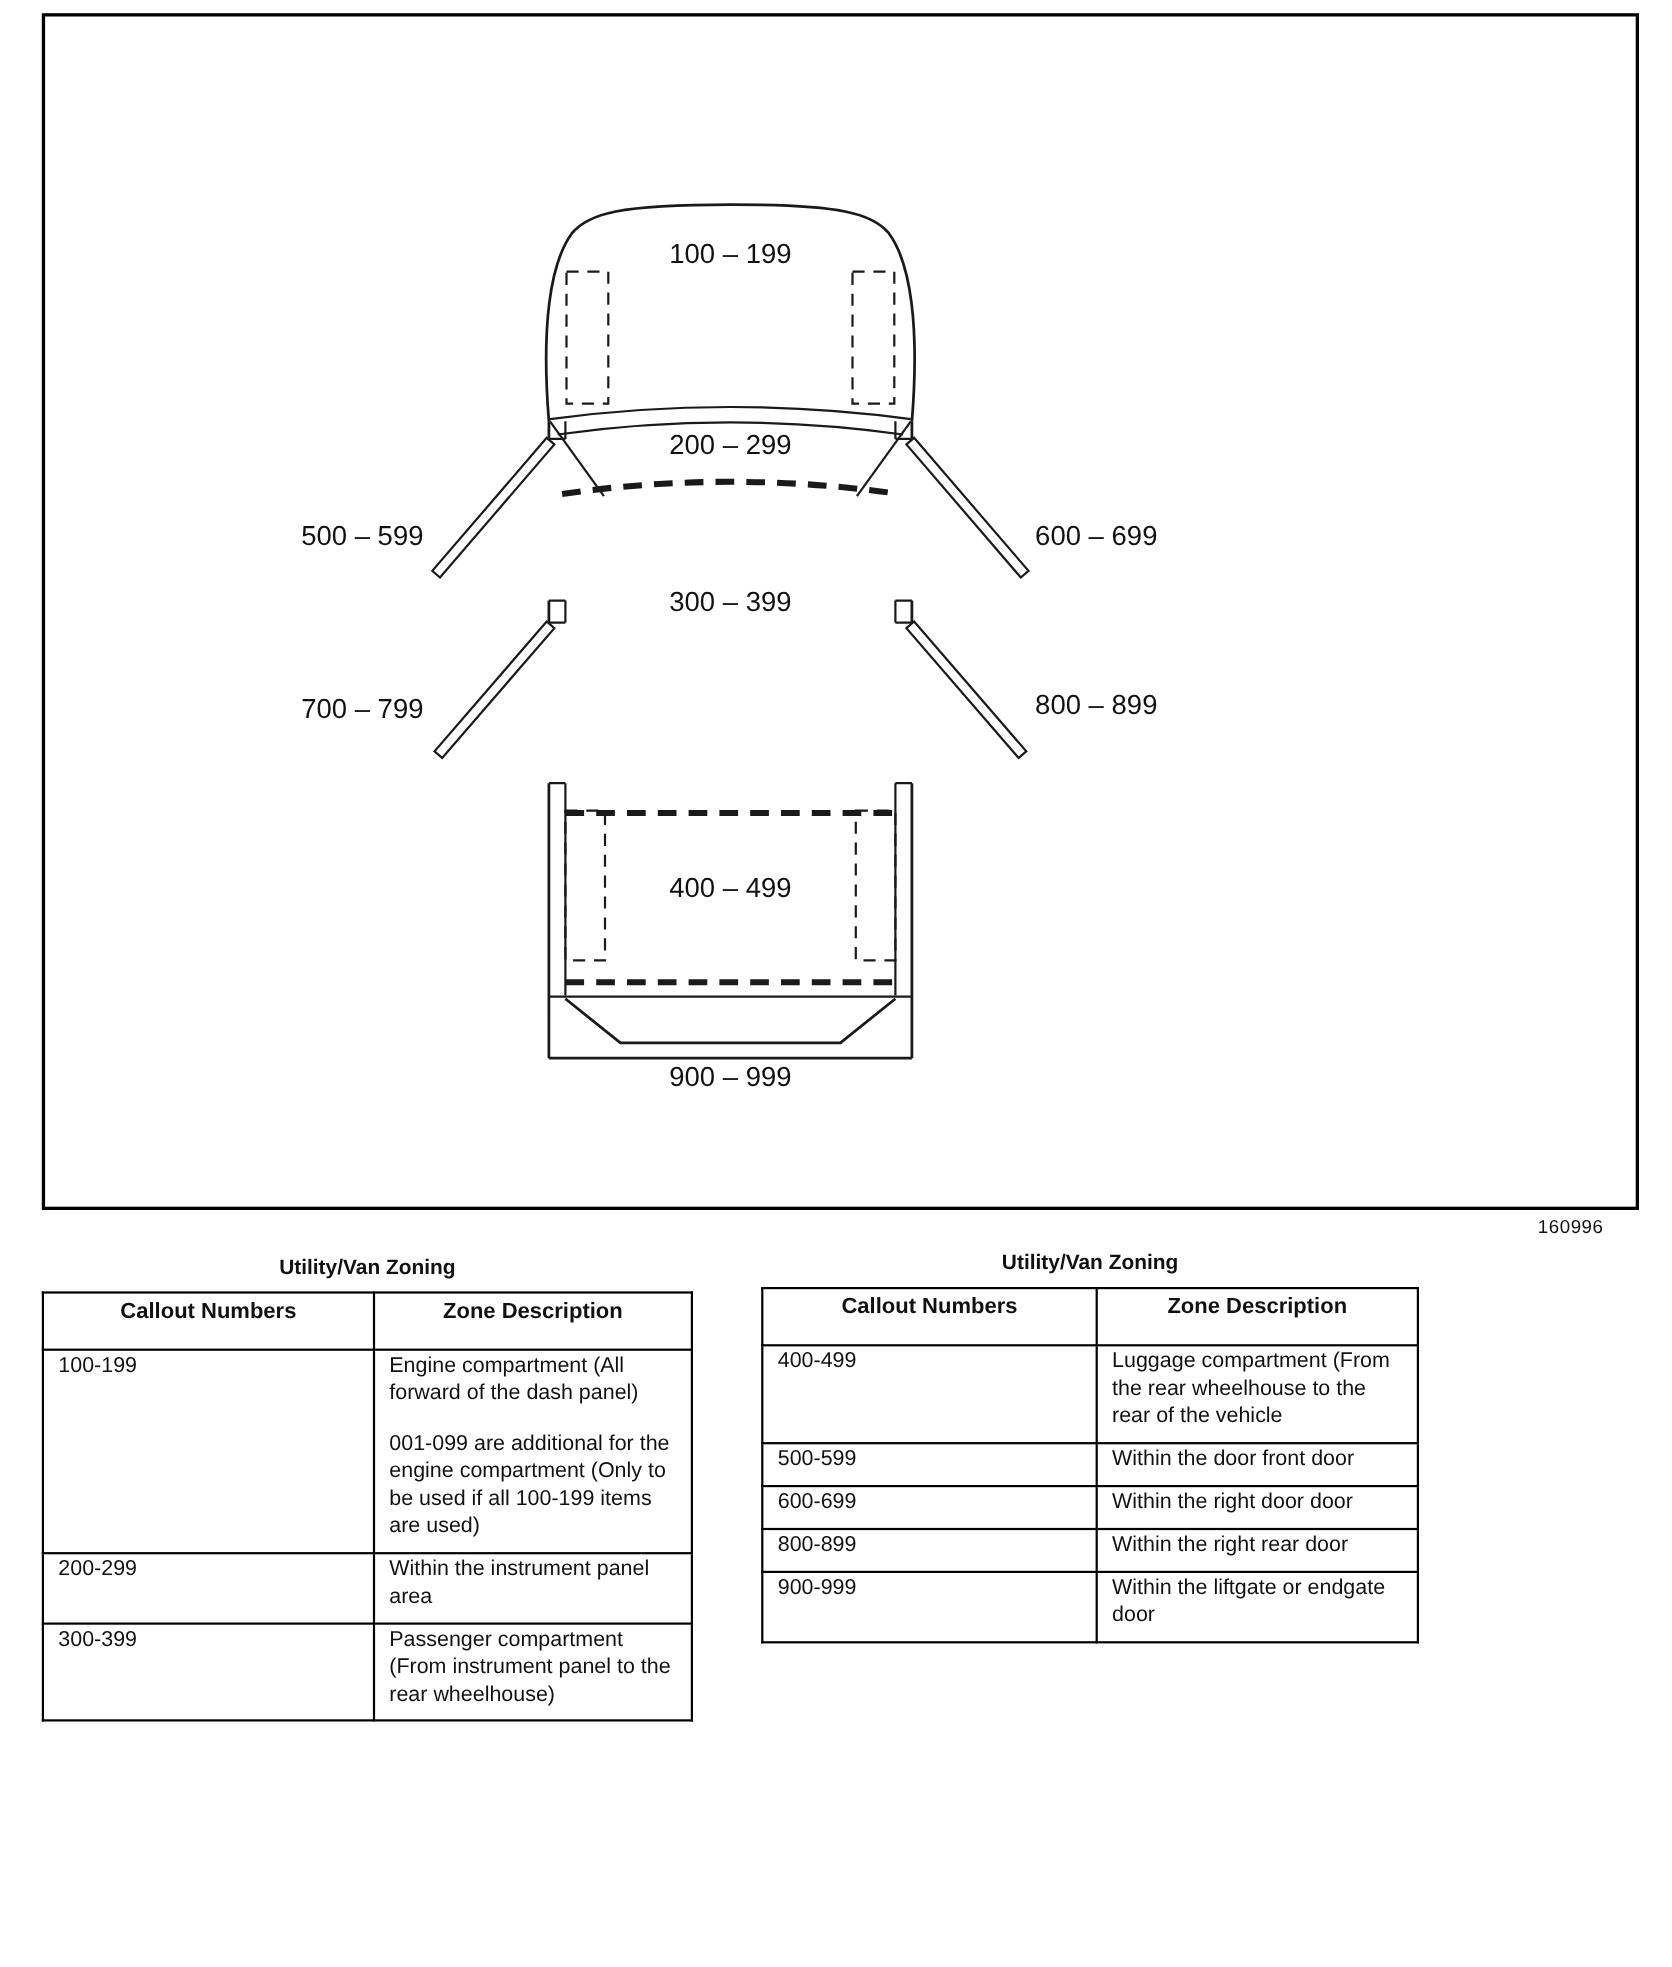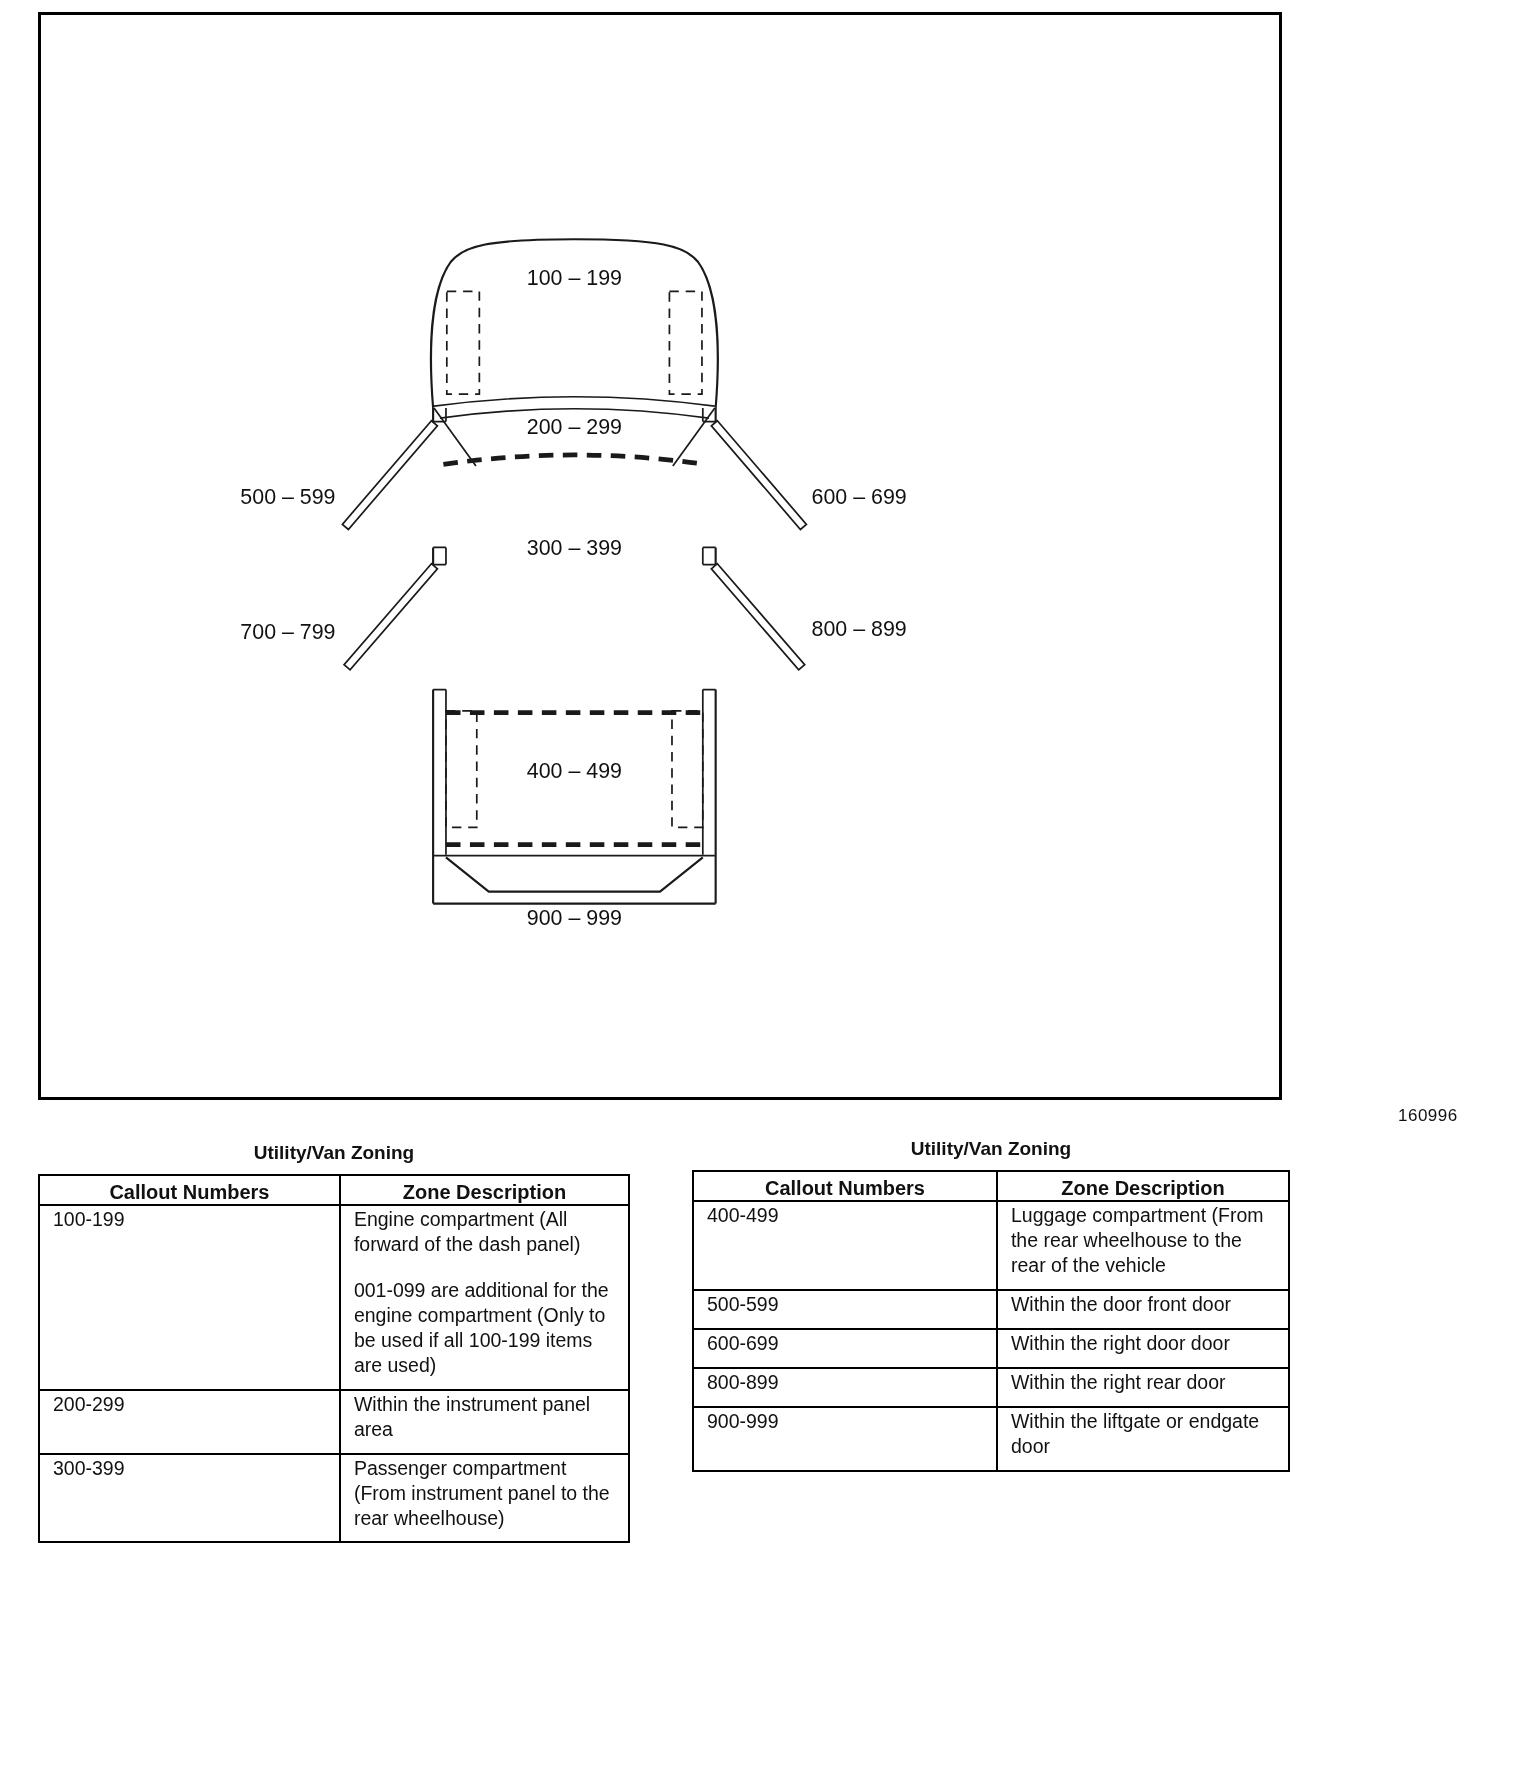--- a/index.html
+++ b/index.html
@@ -3,21 +3,21 @@
 <meta charset="utf-8">
 <style>
   * { margin:0; padding:0; box-sizing:border-box; }
   html,body { background:#ffffff; }
   body {
     width:1520px; height:1788px; position:relative;
     font-family:"Liberation Sans", sans-serif; color:#111111;
   }
   .figure-frame {
     position:absolute; left:38px; top:12px;
-    width:1244px; height:1088px;
+    width:1452px; height:1088px;
     border:3px solid #000000; background:#ffffff;
   }
   .figure-frame svg { width:100%; height:100%; display:block; }
   svg text {
     font-family:"Liberation Sans", sans-serif;
     font-size:25px; fill:#111111; stroke:none;
   }
   .figure-number {
     position:absolute; left:1398px; top:1106px;
     font-size:17px; letter-spacing:0.5px;
@@ -25,21 +25,21 @@
   .table-block { position:absolute; }
   .table-block.left  { left:38px;  top:1142px; width:592px; }
   .table-block.right { left:692px; top:1138px; width:598px; }
   .table-title {
     text-align:center; font-weight:bold; font-size:19px; margin-bottom:10px;
   }
   table { border-collapse:collapse; width:100%; table-layout:fixed; }
   th, td { border:2px solid #000000; vertical-align:top; }
   th {
     text-align:center; font-weight:bold; font-size:20px;
-    padding:5px 4px 0 4px;
+    padding:5px 4px 22px 4px;
   }
   td { font-size:19.5px; line-height:1.28; padding:1px 8px 11px 13px; }
   th.callout-col, td.callout-cell { width:51%; }
   .desc-par + .desc-par { margin-top:21px; }
 </style>
 </head>
 <body>
 
 <div class="figure-frame">
   <svg viewBox="0 0 1446 1082">

